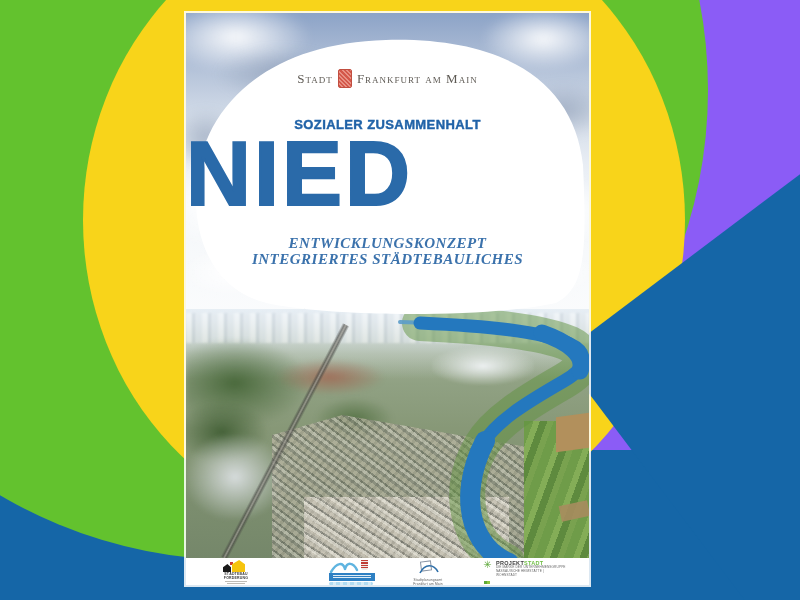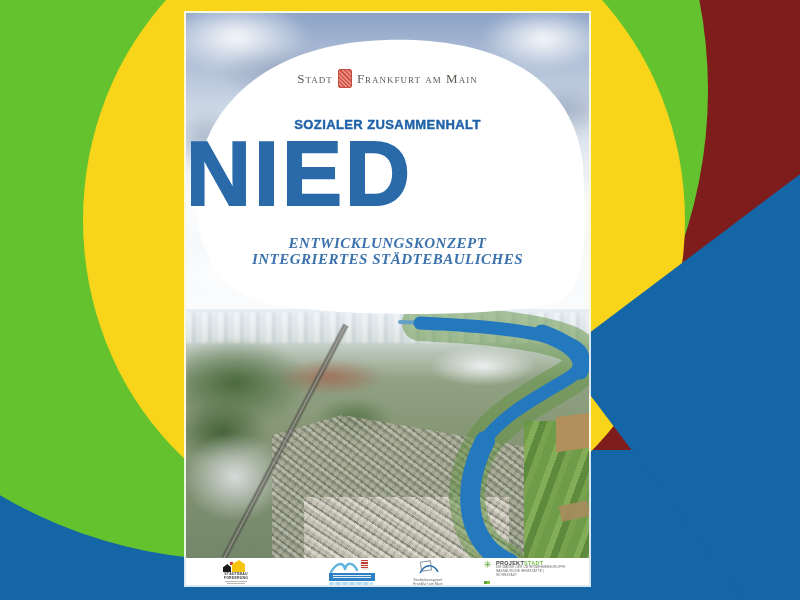--- a/index.html
+++ b/index.html
@@ -1,16 +1,16 @@
 <!DOCTYPE html>
 <html><head>
 <meta charset="utf-8">
 <style>
   html,body{margin:0;padding:0;background:#222;}
-  .stage{position:relative;width:800px;height:600px;overflow:hidden;background:#7f1d1d;
+  .stage{position:relative;width:800px;height:600px;overflow:hidden;background:#8b5cf6;
          font-family:"Liberation Sans",sans-serif;}
   
   .bg-blue-band{position:absolute;left:0;top:450px;width:800px;height:150px;background:#1566A7;}
   .bg-green-circle{position:absolute;left:-232px;top:-380px;width:940px;height:940px;border-radius:50%;background:#63C22E;}
   .bg-yellow-ellipse{position:absolute;left:83px;top:-99px;width:602px;height:638px;border-radius:50%;background:#F8D41A;}
   .bg-blue-diag{position:absolute;left:560px;top:355px;width:1200px;height:900px;background:#1566A7;
                 transform:rotate(-37deg);transform-origin:0 0;}
   
   .doc{position:absolute;left:186px;top:13px;width:403px;height:572px;background:#fff;
        box-shadow:0 0 0 2px rgba(255,255,255,.85);overflow:hidden;}

